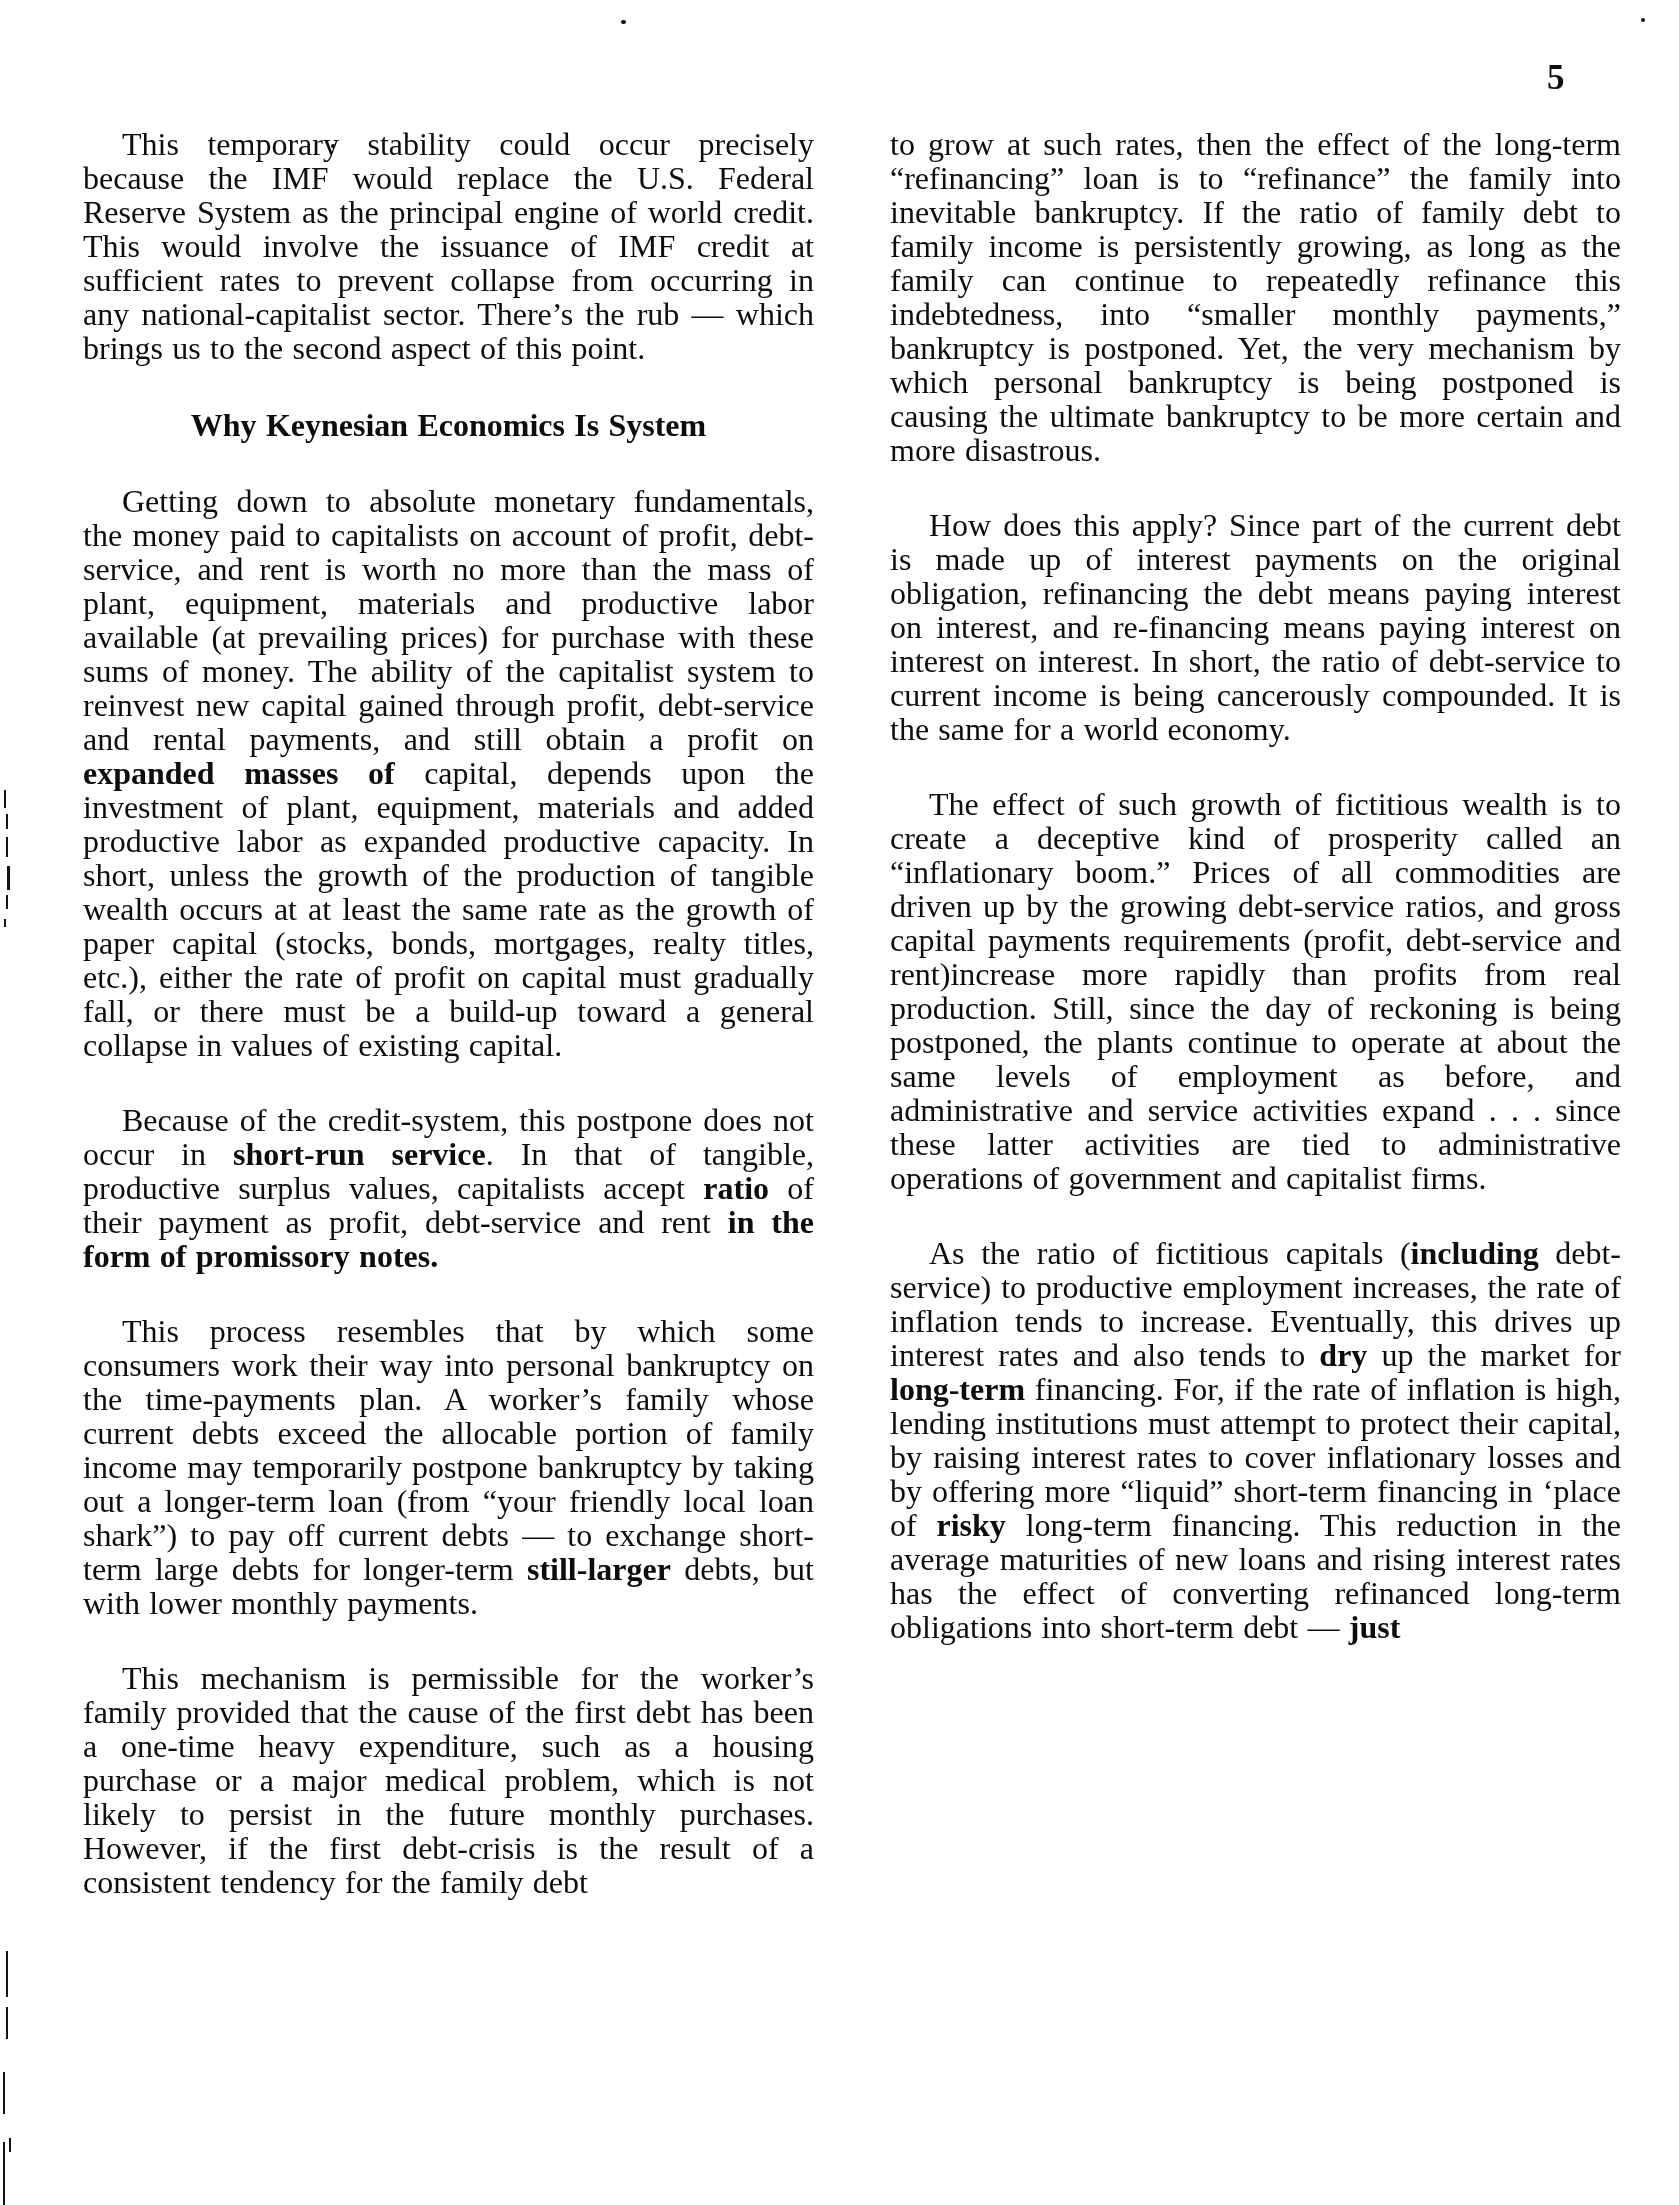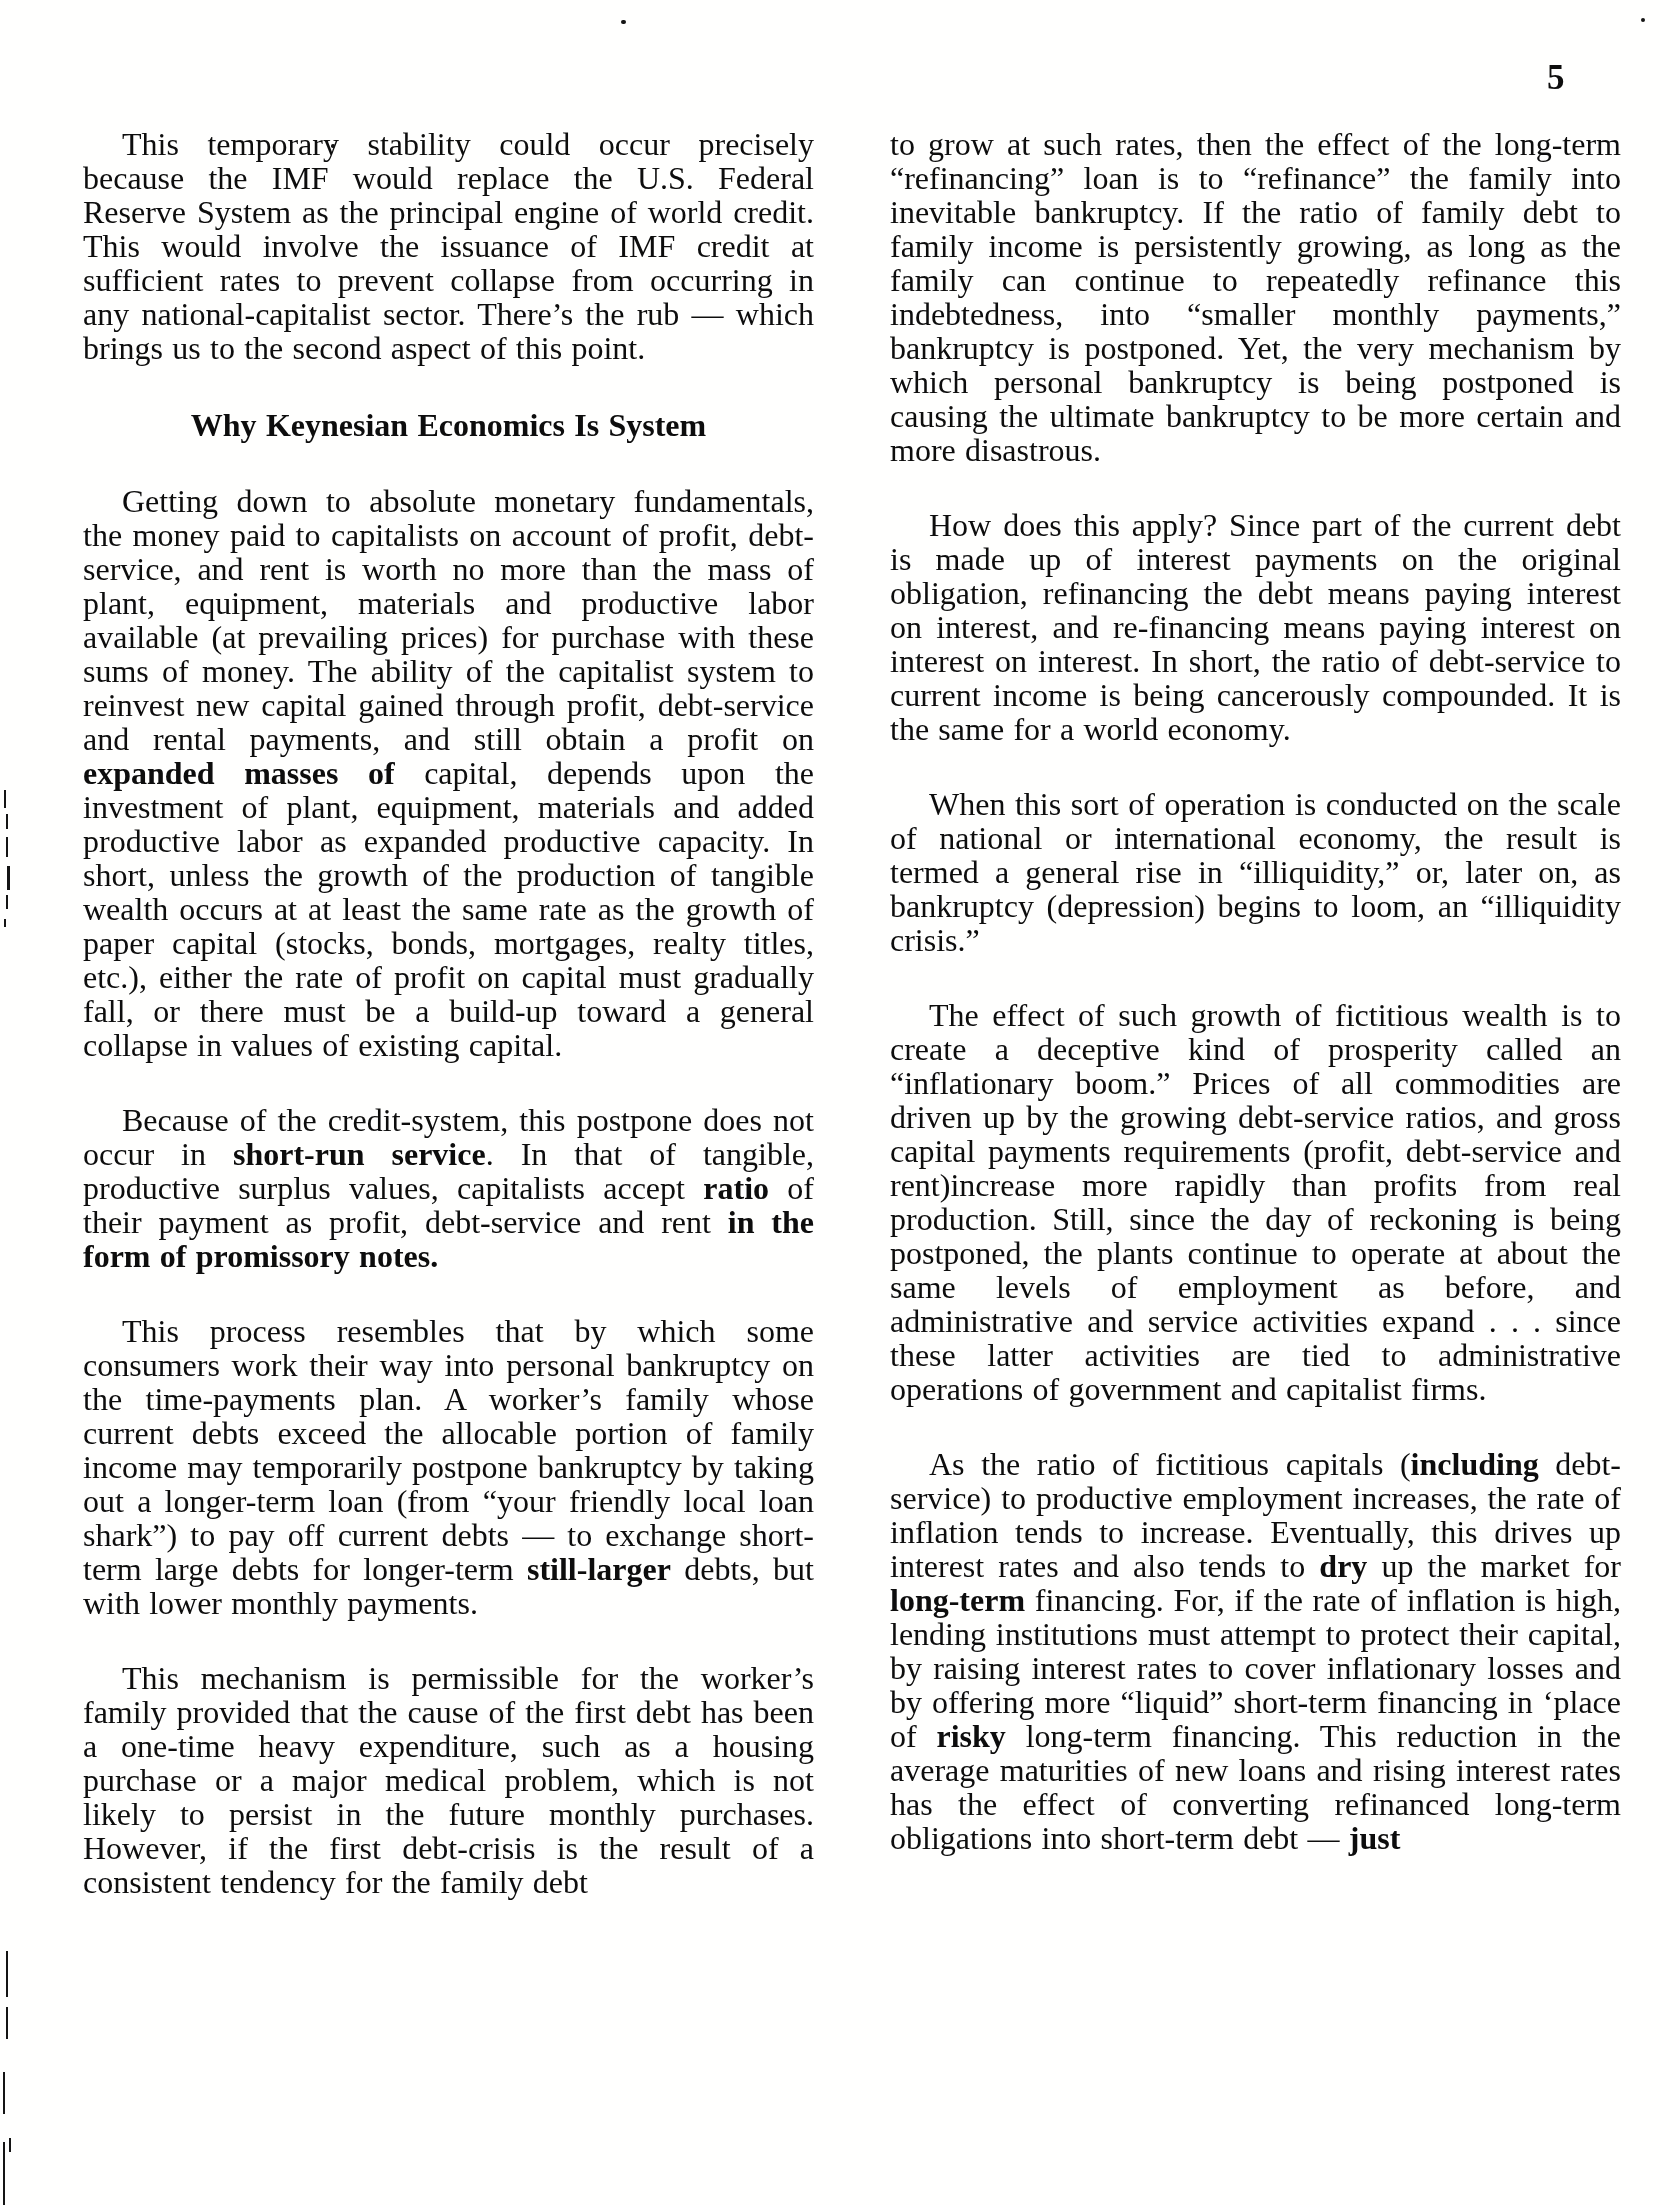--- a/index.html
+++ b/index.html
@@ -72,21 +72,20 @@
       <div class="heading">Why Keynesian Economics Is System</div>
       <p class="para indent"><span>Getting down to absolute monetary fundamentals, the money paid to capitalists on account of profit, debt-service, and rent is worth no more than the mass of plant, equipment, materials and productive labor available (at prevailing prices) for purchase with these sums of money. The ability of the capitalist system to reinvest new capital gained through profit, debt-service and rental payments, and still obtain a profit on </span><b>expanded masses of</b><span> capital, depends upon the investment of plant, equipment, materials and added productive labor as expanded productive capacity. In short, unless the growth of the production of tangible wealth occurs at at least the same rate as the growth of paper capital (stocks, bonds, mortgages, realty titles, etc.), either the rate of profit on capital must gradually fall, or there must be a build-up toward a general collapse in values of existing capital.</span></p>
       <p class="para indent"><span>Because of the credit-system, this postpone does not occur in </span><b>short-run service</b><span>. In that of tangible, productive surplus values, capitalists accept </span><b>ratio</b><span> of their payment as profit, debt-service and rent </span><b>in the form of promissory notes.</b></p>
       <p class="para indent"><span>This process resembles that by which some consumers work their way into personal bankruptcy on the time-payments plan. A worker’s family whose current debts exceed the allocable portion of family income may temporarily postpone bankruptcy by taking out a longer-term loan (from “your friendly local loan shark”) to pay off current debts — to exchange short-term large debts for longer-term </span><b>still-larger</b><span> debts, but with lower monthly payments.</span></p>
       <p class="para indent"><span>This mechanism is permissible for the worker’s family provided that the cause of the first debt has been a one-time heavy expenditure, such as a housing purchase or a major medical problem, which is not likely to persist in the future monthly purchases. However, if the first debt-crisis is the result of a consistent tendency for the family debt</span></p>
     </div>
 
   <div class="column column-right">
       <p class="para"><span>to grow at such rates, then the effect of the long-term “refinancing” loan is to “refinance” the family into inevitable bankruptcy. If the ratio of family debt to family income is persistently growing, as long as the family can continue to repeatedly refinance this indebtedness, into “smaller monthly payments,” bankruptcy is postponed. Yet, the very mechanism by which personal bankruptcy is being postponed is causing the ultimate bankruptcy to be more certain and more disastrous.</span></p>
       <p class="para indent"><span>How does this apply? Since part of the current debt is made up of interest payments on the original obligation, refinancing the debt means paying interest on interest, and re-financing means paying interest on interest on interest. In short, the ratio of debt-service to current income is being cancerously compounded. It is the same for a world economy.</span></p>
-      <p class="para indent"><span>When this sort of operation is conducted on the scale of national or international economy, the result is termed a general rise in “illiquidity,” or, later on, as bankruptcy (depression) begins to loom, an “illiquidity crisis.”</span></p>
       <p class="para indent"><span>The effect of such growth of fictitious wealth is to create a deceptive kind of prosperity called an “inflationary boom.” Prices of all commodities are driven up by the growing debt-service ratios, and gross capital payments requirements (profit, debt-service and rent)increase more rapidly than profits from real production. Still, since the day of reckoning is being postponed, the plants continue to operate at about the same levels of employment as before, and administrative and service activities expand . . . since these latter activities are tied to administrative operations of government and capitalist firms.</span></p>
       <p class="para indent"><span>As the ratio of fictitious capitals (</span><b>including</b><span> debt-service) to productive employment increases, the rate of inflation tends to increase. Eventually, this drives up interest rates and also tends to </span><b>dry</b><span> up the market for </span><b>long-term</b><span> financing. For, if the rate of inflation is high, lending institutions must attempt to protect their capital, by raising interest rates to cover inflationary losses and by offering more “liquid” short-term financing in ‘place of </span><b>risky</b><span> long-term financing. This reduction in the average maturities of new loans and rising interest rates has the effect of converting refinanced long-term obligations into short-term debt — </span><b>just</b></p>
     </div>
 
   <div class="artifact round" style="left:621px; top:19.6px; width:4.9px; height:4.9px;"></div>
   <div class="artifact round" style="left:1641px; top:18px; width:4.2px; height:4.2px;"></div>
   <div class="artifact round" style="left:331px; top:144px; width:3.5px; height:3.5px;"></div>
 
   <div class="artifact" style="left:4.2px;  top:790px; width:2.1px; height:18px;"></div>
   <div class="artifact" style="left:5.6px;  top:814px; width:2.1px; height:15.4px;"></div>

